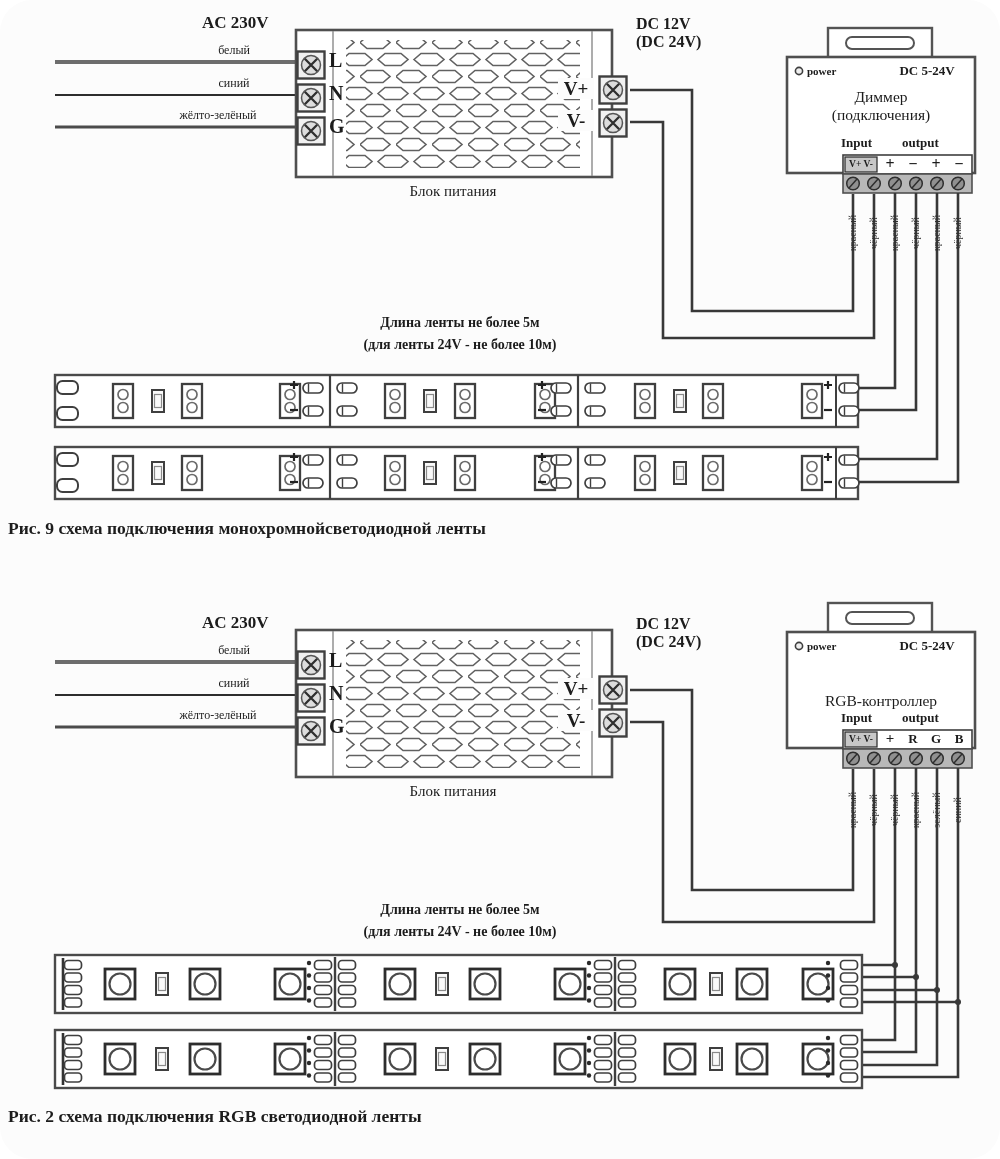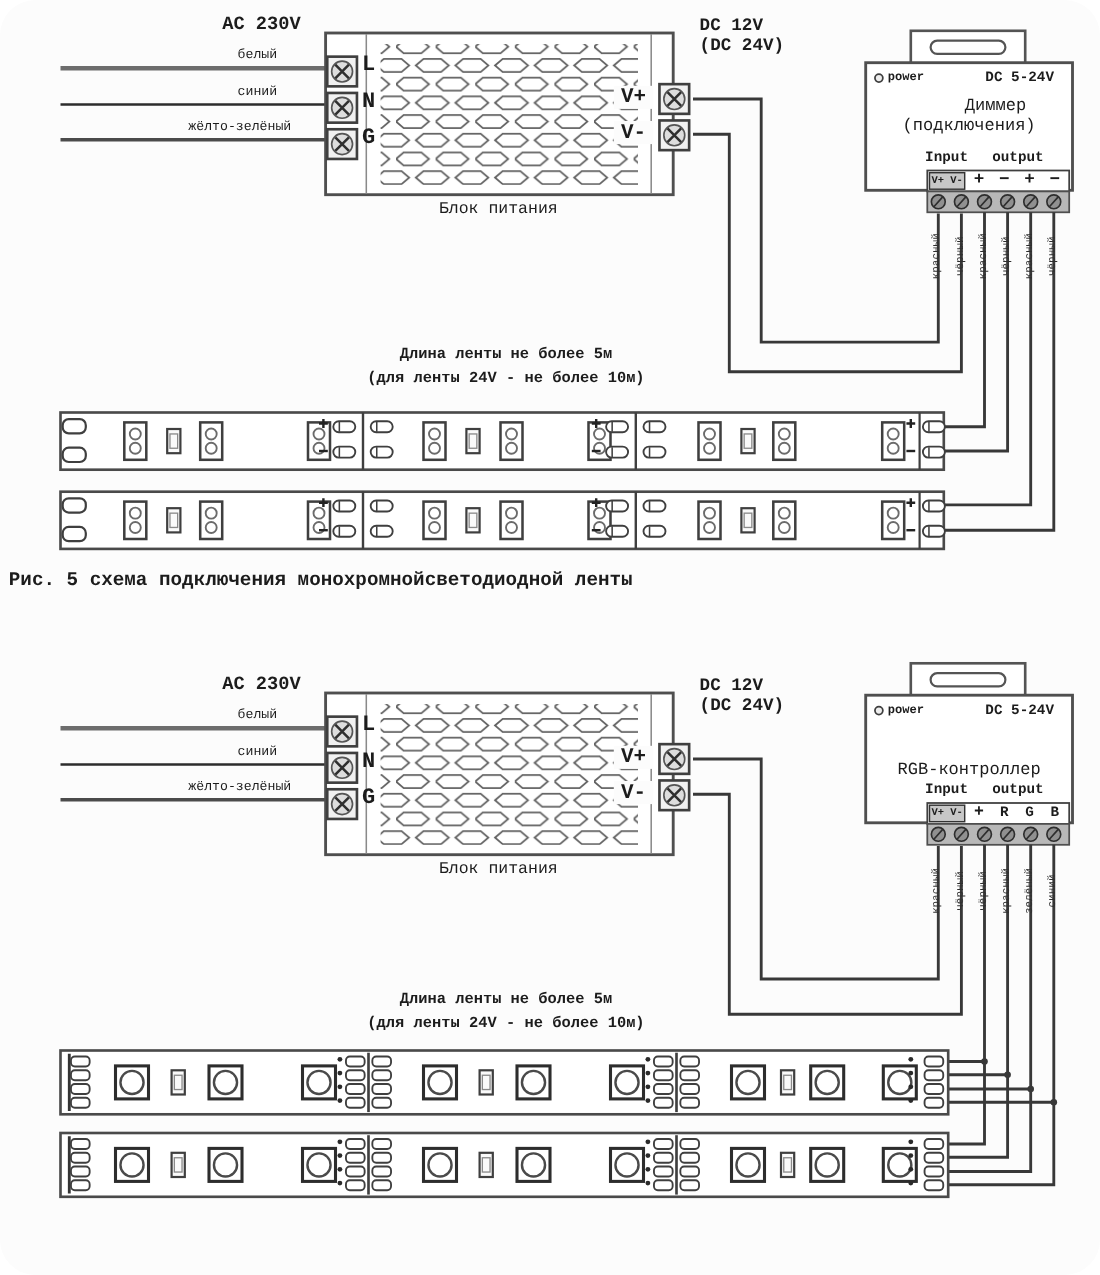--- a/index.html
+++ b/index.html
@@ -1,17 +1,17 @@
 <!DOCTYPE html>
 <html><head>
 <meta charset="utf-8">
 <style>
   html,body{margin:0;padding:0;background:#fff;}
   #stage{position:relative;width:1000px;height:1159px;background:#fcfcfc;
-         font-family:Liberation Mono, monospace;overflow:hidden;border-radius:32px;}
+         font-family:Liberation Serif, serif;overflow:hidden;border-radius:32px;}
   svg.art{position:absolute;left:0;top:0;}
   .lbl{position:absolute;color:#1c1c1c;white-space:nowrap;line-height:1.12;}
   .b{font-weight:bold;}
   .ctr{text-align:center;}
   .rt{text-align:center;}
   .knock{background:#fcfcfc;padding:0 1px;}
   .rot{transform:rotate(-90deg);text-align:center;height:12px;line-height:12px;
        font-size:10px;color:#2e2e2e;}
   .term{width:16px;text-align:center;line-height:19px;}
 </style>
@@ -239,40 +239,40 @@
 <div class="lbl b" style="left:329px;top:82px;font-size:20px">N</div>
 <div class="lbl b" style="left:329px;top:115px;font-size:20px">G</div>
 <div class="lbl b rt knock" style="left:558px;top:78px;width:34px;font-size:19px">V+</div>
 <div class="lbl b rt knock" style="left:558px;top:110px;width:34px;font-size:19px">V-</div>
 <div class="lbl b" style="left:636px;top:15px;font-size:16px">DC 12V</div>
 <div class="lbl b" style="left:636px;top:33px;font-size:16px">(DC 24V)</div>
 <div class="lbl ctr" style="left:333px;top:183px;width:240px;font-size:15px">Блок питания</div>
 
 <div class="lbl b" style="left:807px;top:65px;font-size:11px">power</div>
 <div class="lbl b rt" style="left:888px;top:64px;width:78px;font-size:13px">DC 5-24V</div>
-<div class="lbl ctr" style="left:830px;top:88px;width:150px;font-size:15.5px">Диммер</div>
+<div class="lbl ctr" style="left:806px;top:88px;width:150px;font-size:15.5px">Диммер</div>
 <div class="lbl ctr" style="left:806px;top:106px;width:150px;font-size:15.5px">(подключения)</div>
 <div class="lbl b" style="left:841px;top:136px;font-size:13px">Input</div>
 <div class="lbl b" style="left:902px;top:136px;font-size:13px">output</div>
 <div class="lbl b ctr" style="left:845px;top:159px;width:32px;font-size:9.5px">V+ V-</div>
 <div class="lbl b term" style="left:882px;top:154px;font-size:16px">+</div>
 <div class="lbl b term" style="left:905px;top:154px;font-size:16px">−</div>
 <div class="lbl b term" style="left:928px;top:154px;font-size:16px">+</div>
 <div class="lbl b term" style="left:951px;top:154px;font-size:16px">−</div>
 
 <div class="lbl rot" style="left:813px;top:227px;width:80px">красный</div>
 <div class="lbl rot" style="left:834px;top:227px;width:80px">чёрный</div>
 <div class="lbl rot" style="left:855px;top:227px;width:80px">красный</div>
 <div class="lbl rot" style="left:876px;top:227px;width:80px">чёрный</div>
 <div class="lbl rot" style="left:897px;top:227px;width:80px">красный</div>
 <div class="lbl rot" style="left:918px;top:227px;width:80px">чёрный</div>
 
 <div class="lbl ctr" style="left:308px;top:315px;width:304px;font-size:14px;font-weight:600">Длина ленты не более 5м</div>
 <div class="lbl ctr" style="left:298px;top:337px;width:324px;font-size:14px;font-weight:600">(для ленты 24V - не более 10м)</div>
-<div class="lbl b" style="left:8px;top:519px;font-size:17.5px">Рис. 5 схема подключения монохромнойсветодиодной ленты</div>
+<div class="lbl b" style="left:8px;top:519px;font-size:17.5px">Рис. 9 схема подключения монохромнойсветодиодной ленты</div>
 
 <div class="lbl b" style="left:202px;top:613px;font-size:17px">AC 230V</div>
 <div class="lbl rt" style="left:180px;top:644px;width:108px;font-size:12px">белый</div>
 <div class="lbl rt" style="left:180px;top:677px;width:108px;font-size:12px">синий</div>
 <div class="lbl rt" style="left:148px;top:709px;width:140px;font-size:12px">жёлто-зелёный</div>
 <div class="lbl b" style="left:329px;top:649px;font-size:20px">L</div>
 <div class="lbl b" style="left:329px;top:682px;font-size:20px">N</div>
 <div class="lbl b" style="left:329px;top:715px;font-size:20px">G</div>
 <div class="lbl b rt knock" style="left:558px;top:678px;width:34px;font-size:19px">V+</div>
 <div class="lbl b rt knock" style="left:558px;top:710px;width:34px;font-size:19px">V-</div>
@@ -293,14 +293,15 @@
 
 <div class="lbl rot" style="left:813px;top:804px;width:80px">красный</div>
 <div class="lbl rot" style="left:834px;top:804px;width:80px">чёрный</div>
 <div class="lbl rot" style="left:855px;top:804px;width:80px">чёрный</div>
 <div class="lbl rot" style="left:876px;top:804px;width:80px">красный</div>
 <div class="lbl rot" style="left:897px;top:804px;width:80px">зелёный</div>
 <div class="lbl rot" style="left:918px;top:804px;width:80px">синий</div>
 
 <div class="lbl ctr" style="left:308px;top:902px;width:304px;font-size:14px;font-weight:600">Длина ленты не более 5м</div>
 <div class="lbl ctr" style="left:298px;top:924px;width:324px;font-size:14px;font-weight:600">(для ленты 24V - не более 10м)</div>
+<div class="lbl b" style="left:8px;top:1107px;font-size:17.5px">Рис. 2 схема подключения RGB светодиодной ленты</div>
 
 </div>
 
 </body></html>

